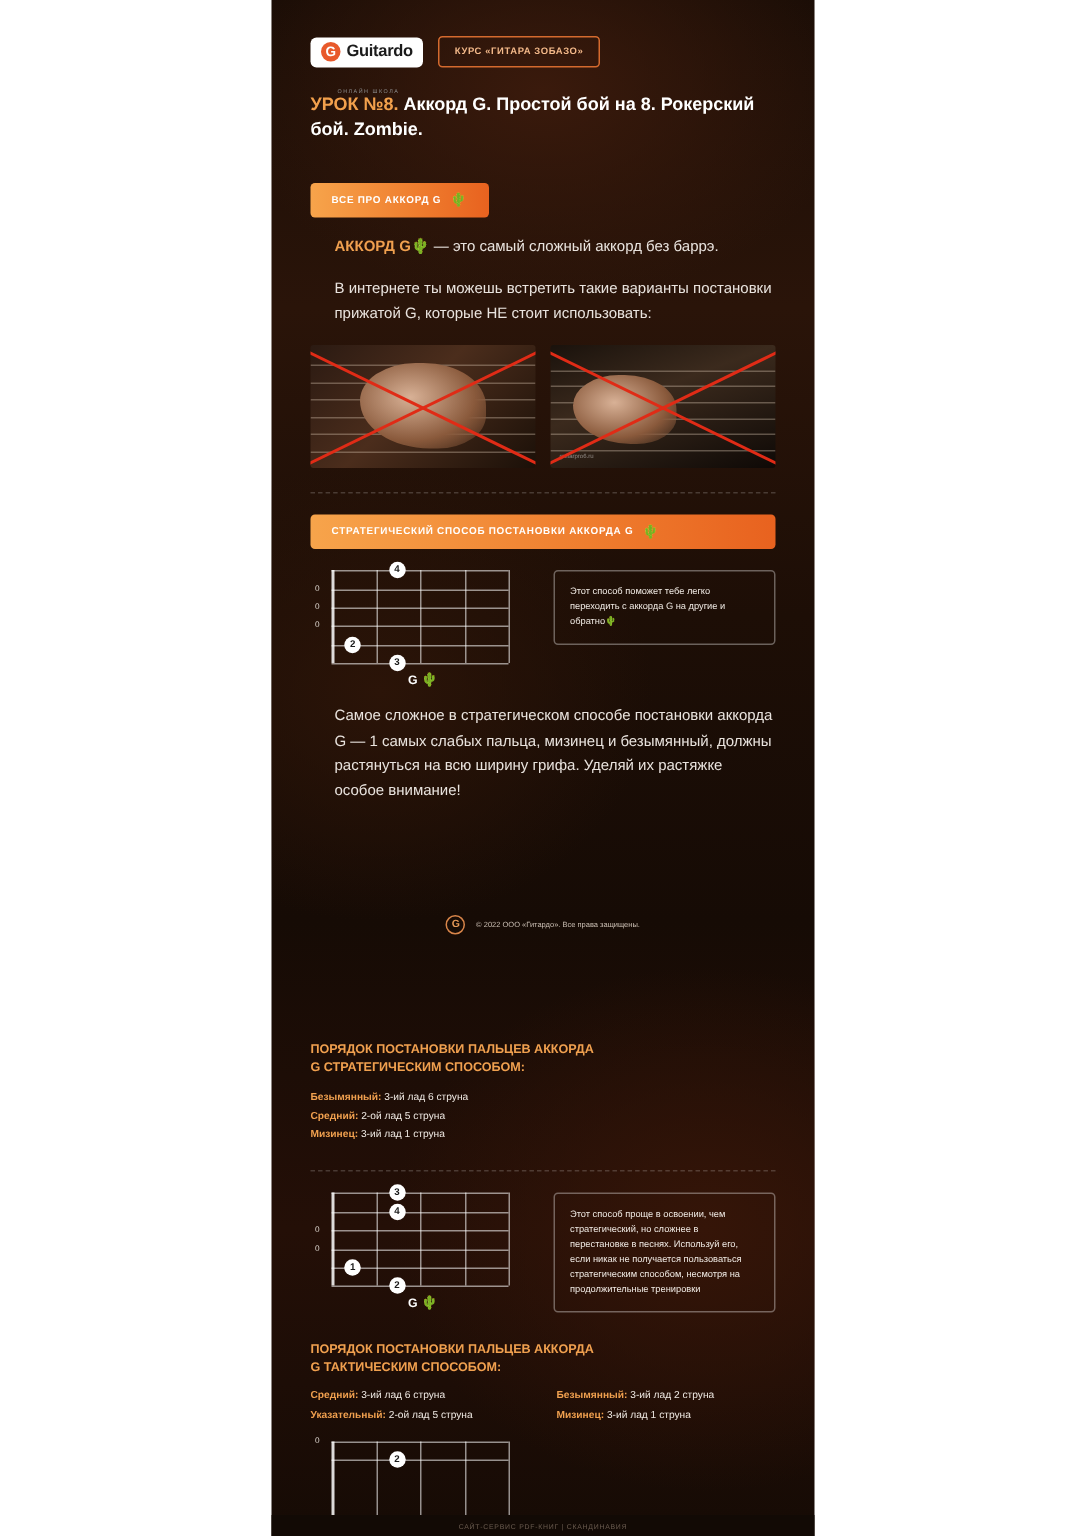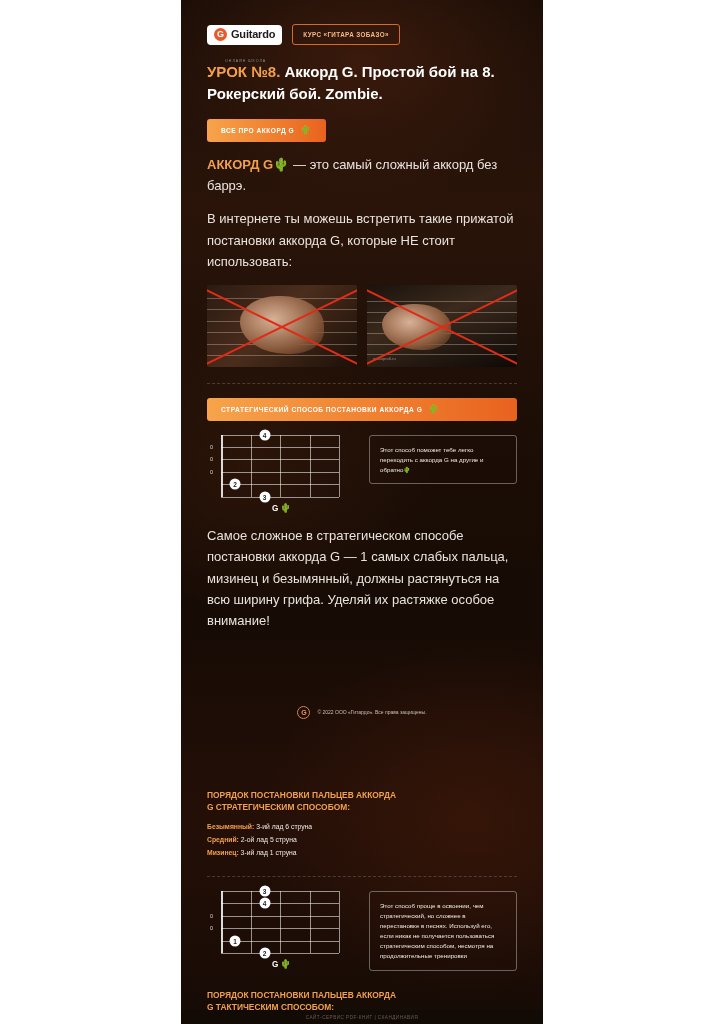--- a/index.html
+++ b/index.html
@@ -38,36 +38,36 @@
     color:#8d8d8d;font-size:3.6px;letter-spacing:1px;
   }
   .logo-wrap{position:relative;}
   .course-pill{
     border:1px solid #d46a2e;border-radius:3px;
     color:#f3b98a;font-size:6.3px;font-weight:bold;letter-spacing:.4px;
     padding:6px 10px;
   }
 
   .lesson-title{
-    margin:16px 0 0 0;font-size:15px;line-height:1.45;font-weight:bold;color:#ffffff;
+    margin:16px 0 12px 0;font-size:12px;line-height:1.45;font-weight:bold;color:#ffffff;
   }
   .lesson-title .num{color:#f2a04c;}
 
   .ribbon{
     display:inline-flex;align-items:center;gap:6px;
     margin-top:14px;
     background:linear-gradient(90deg,#f7a44b 0%, #ef7d2e 60%, #e8621f 100%);
     color:#ffffff;font-size:6.6px;font-weight:bold;letter-spacing:.5px;
     padding:7px 14px;border-radius:3px;
     position:relative;
   }
   .ribbon.wide{width:calc(100% - 28px);}
   .cactus{font-size:9px;line-height:1;}
 
-  .para{font-size:13px;line-height:1.65;color:#e9e3de;margin:12px 0 0 0;}
+  .para{font-size:10px;line-height:1.65;color:#e9e3de;margin:12px 0 0 16px;}
   .accent{color:#f0a04f;font-weight:bold;}
   .small-green{color:#6bbf4a;}
 
   .photos{display:flex;gap:10px;margin-top:12px;}
   .photo{
     position:relative;flex:1;height:82px;border-radius:2px;overflow:hidden;
     background:linear-gradient(135deg,#2b1a12 0%,#4b2d1c 45%,#1b1008 100%);
   }
   .photo.b{background:linear-gradient(160deg,#1a120c 0%,#3b2a1d 40%,#0e0906 100%);}
   .strings{position:absolute;inset:0;}
@@ -157,21 +157,21 @@
 
     <div class="ribbon">
       <span>ВСЕ ПРО АККОРД G</span>
       <span class="cactus">🌵</span>
     </div>
 
     <p class="para">
       <span class="accent">АККОРД G</span><span class="small-green">🌵</span><span> — это самый сложный аккорд без баррэ.</span>
     </p>
 
-    <p class="para">В интернете ты можешь встретить такие прижатой постановки аккорда G, которые НЕ стоит использовать:</p>
+    <p class="para">В интернете ты можешь встретить такие варианты постановки прижатой G, которые НЕ стоит использовать:</p>
 
     <div class="photos">
       <div class="photo">
         <div class="strings">
           <i style="top:16%"></i>
             <i style="top:30%"></i>
             <i style="top:44%"></i>
           <i style="top:58%"></i>
             <i style="top:72%"></i>
             <i style="top:86%"></i>

